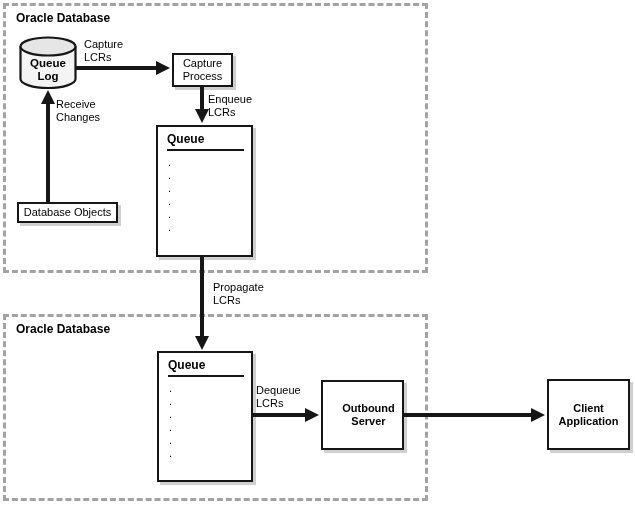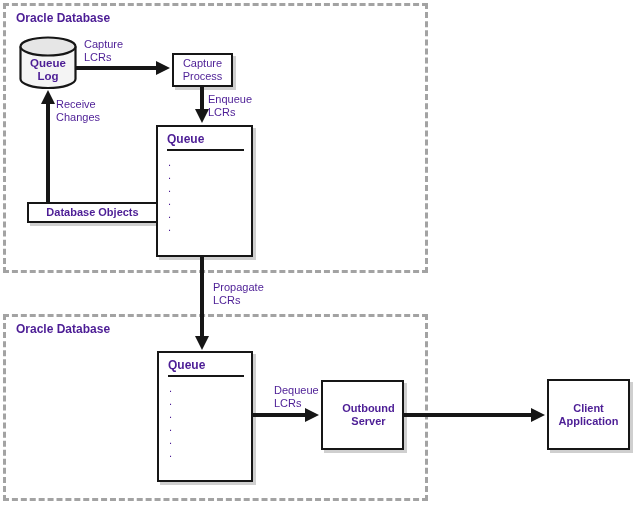--- a/index.html
+++ b/index.html
@@ -6,21 +6,21 @@
     --arrow:#161616;
     --box-border:#161616;
     --dashed:#a3a3a3;
     --shadow:#cfcfcf;
     --cyl-top:#e6e6e6;
     --cyl-body:#f4f4f4;
   }
   html,body{margin:0;padding:0;background:#fff;}
   .stage{
     position:relative;width:635px;height:506px;background:#fff;overflow:hidden;
-    font-family:"Liberation Sans","DejaVu Sans",sans-serif;color:#4c1d95;
+    font-family:"Liberation Sans","DejaVu Sans",sans-serif;color:#000000;
   }
   .dashed-box{
     position:absolute;border:3px dashed var(--dashed);box-sizing:border-box;background:transparent;
   }
   .db-label{
     position:absolute;left:10px;top:5px;font-weight:bold;font-size:12px;white-space:pre-line;
   }
   .node{
     position:absolute;border:2px solid var(--box-border);background:#fff;box-sizing:border-box;
     box-shadow:3px 3px 0 var(--shadow);
@@ -67,21 +67,21 @@
     <ellipse cx="29" cy="10.5" rx="27.5" ry="9" fill="#e6e6e6" stroke="#161616" stroke-width="2.2"></ellipse>
   </svg>
   <div class="cyl-label">Queue
 Log</div>
 
   <div class="node" style="left:172px;top:53px;width:61px;height:34px;">
     <span>Capture
 Process</span>
   </div>
 
-  <div class="node" style="left:27px;top:202px;width:131px;height:21px;font-weight:bold;">
+  <div class="node" style="left:17px;top:202px;width:101px;height:21px;">
     <span>Database Objects</span>
   </div>
 
   <div class="queue" style="left:156px;top:125px;width:97px;height:132px;">
     <div class="queue-title">Queue</div>
     <div class="queue-rule"></div>
     <div class="queue-dots">
       <div>.</div>
       <div>.</div>
       <div>.</div>
@@ -129,19 +129,19 @@
   <div class="lbl" style="left:208px;top:93px;">Enqueue
 LCRs</div>
 
   <div class="line" style="left:200px;top:257px;width:4px;height:80px;"></div>
   <div class="head down" style="left:195px;top:336px;"></div>
   <div class="lbl" style="left:213px;top:281px;">Propagate
 LCRs</div>
 
   <div class="line" style="left:253px;top:413px;width:53px;height:4px;"></div>
   <div class="head right" style="left:305px;top:408px;"></div>
-  <div class="lbl" style="left:274px;top:384px;">Dequeue
+  <div class="lbl" style="left:256px;top:384px;">Dequeue
 LCRs</div>
 
   <div class="line" style="left:403px;top:413px;width:129px;height:4px;"></div>
   <div class="head right" style="left:531px;top:408px;"></div>
 
 </div>
 
 </body></html>

